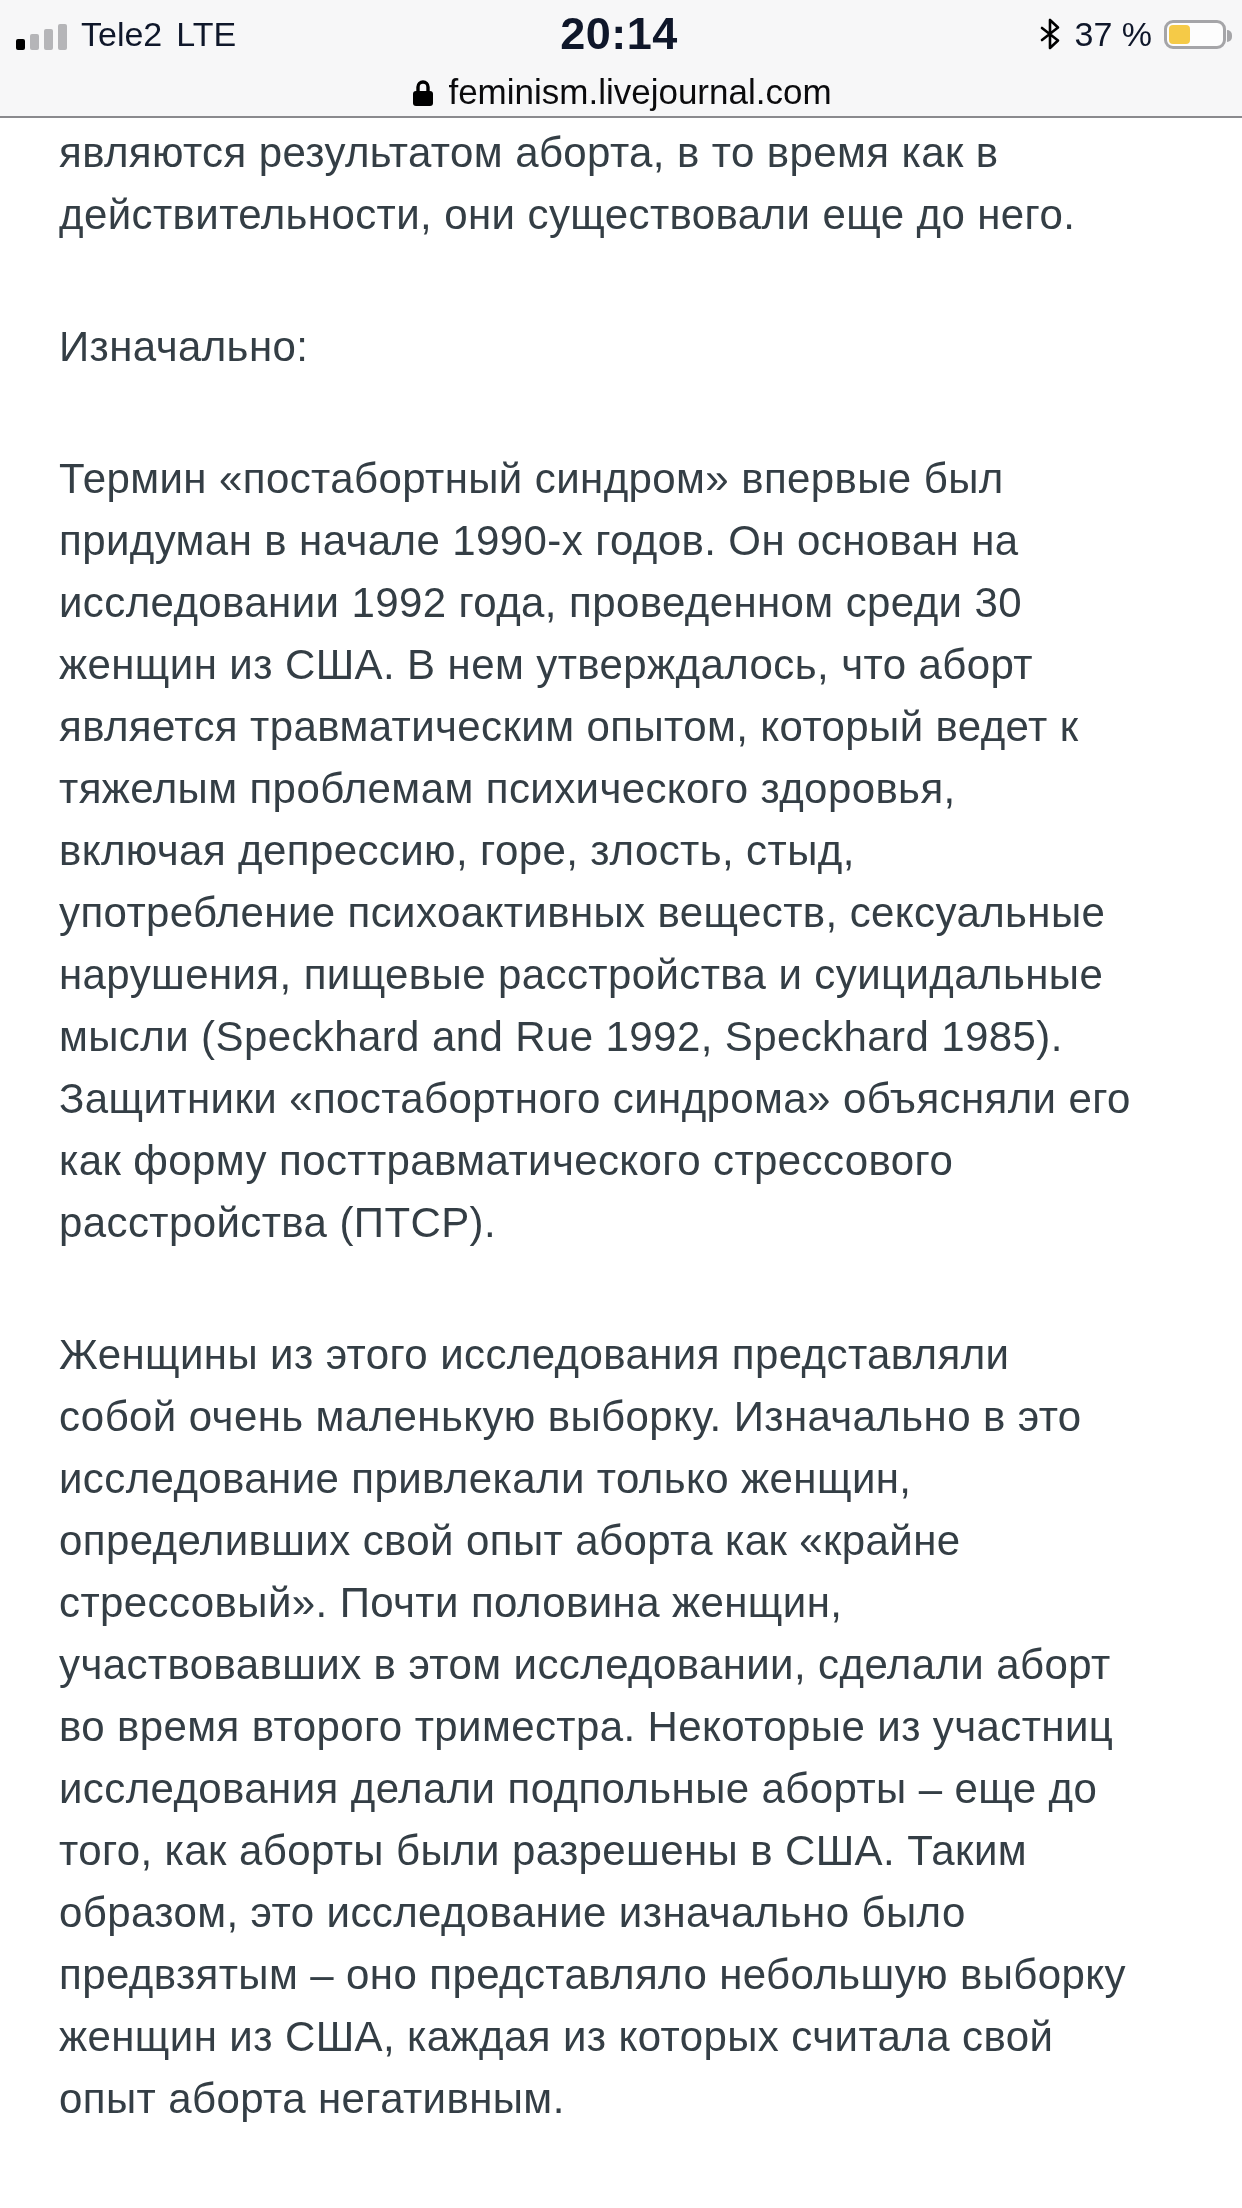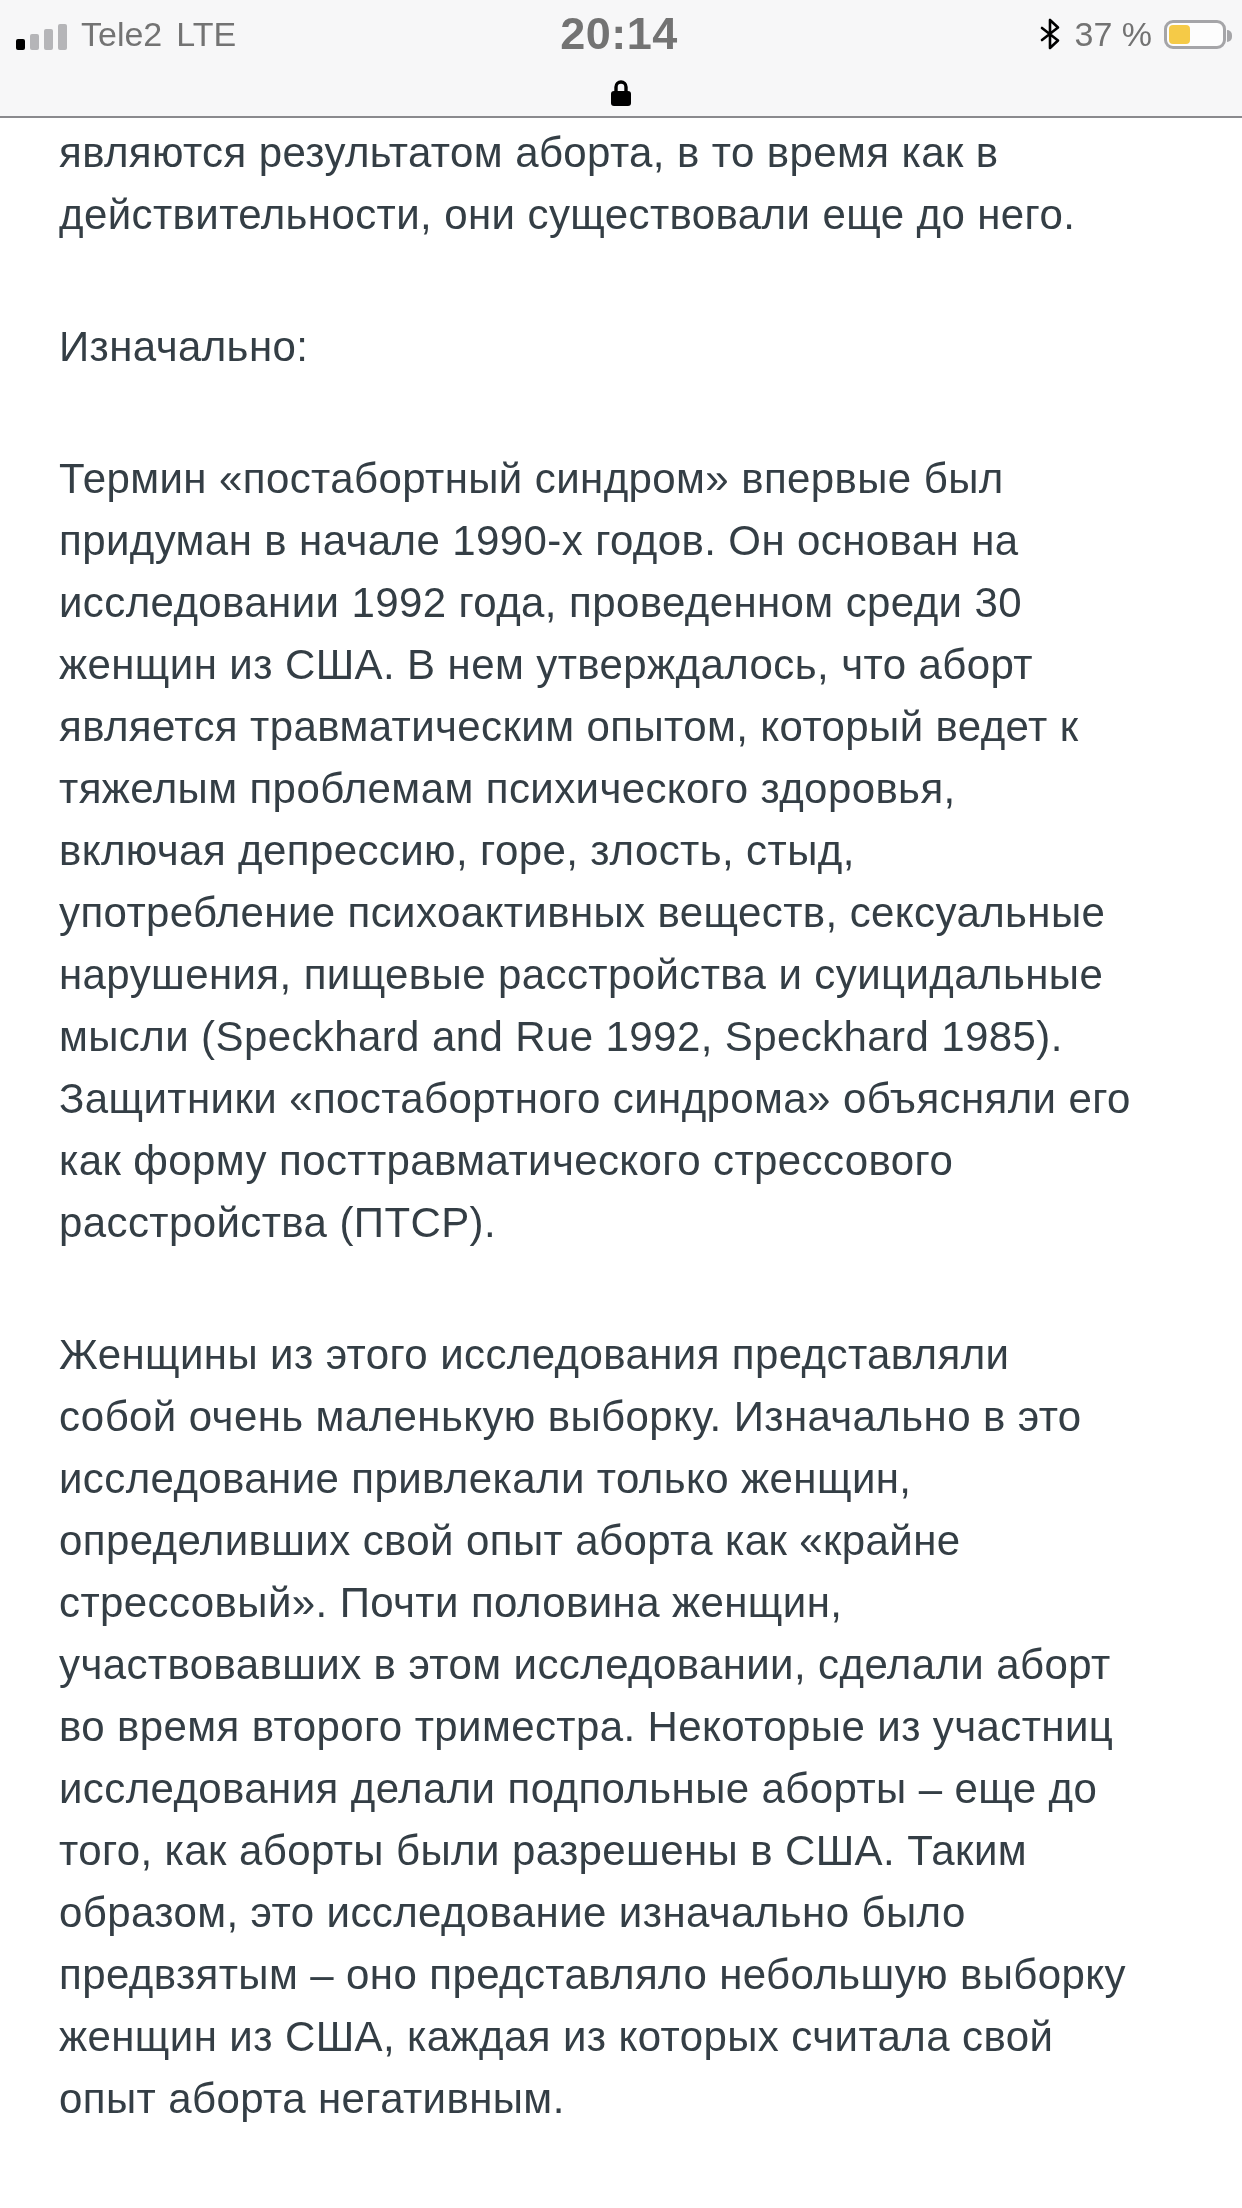--- a/index.html
+++ b/index.html
@@ -18,21 +18,21 @@
     border-bottom: 2px solid #8a8a8e;
     box-sizing: border-box;
     height: 118px;
   }
   .statusbar {
     height: 56px;
     display: flex;
     align-items: center;
     padding: 6px 16px 0 16px;
     position: relative;
-    color: #737373;
+    color: #0f172a;
     font-size: 34px;
   }
   .sb-left {
     display: flex;
     align-items: center;
     gap: 14px;
   }
   .signal {
     display: flex;
     align-items: flex-end;
@@ -148,20 +148,21 @@
     </div>
   </div>
 
   <div class="urlbar">
     <span class="lock-icon">
       <svg width="26" height="30" viewBox="0 0 26 30">
         <rect x="3" y="13" width="20" height="15" rx="3" fill="#000"></rect>
         <path d="M8 13 V9 a5 5 0 0 1 10 0 V13" fill="none" stroke="#000" stroke-width="3.4"></path>
       </svg>
     </span>
+    <span>feminism.livejournal.com</span>
   </div>
 </div>
 
 <main>
   <p>являются результатом аборта, в то время как в
 действительности, они существовали еще до него.</p>
   <p>Изначально:</p>
   <p>Термин «постабортный синдром» впервые был
 придуман в начале 1990-х годов. Он основан на
 исследовании 1992 года, проведенном среди 30

